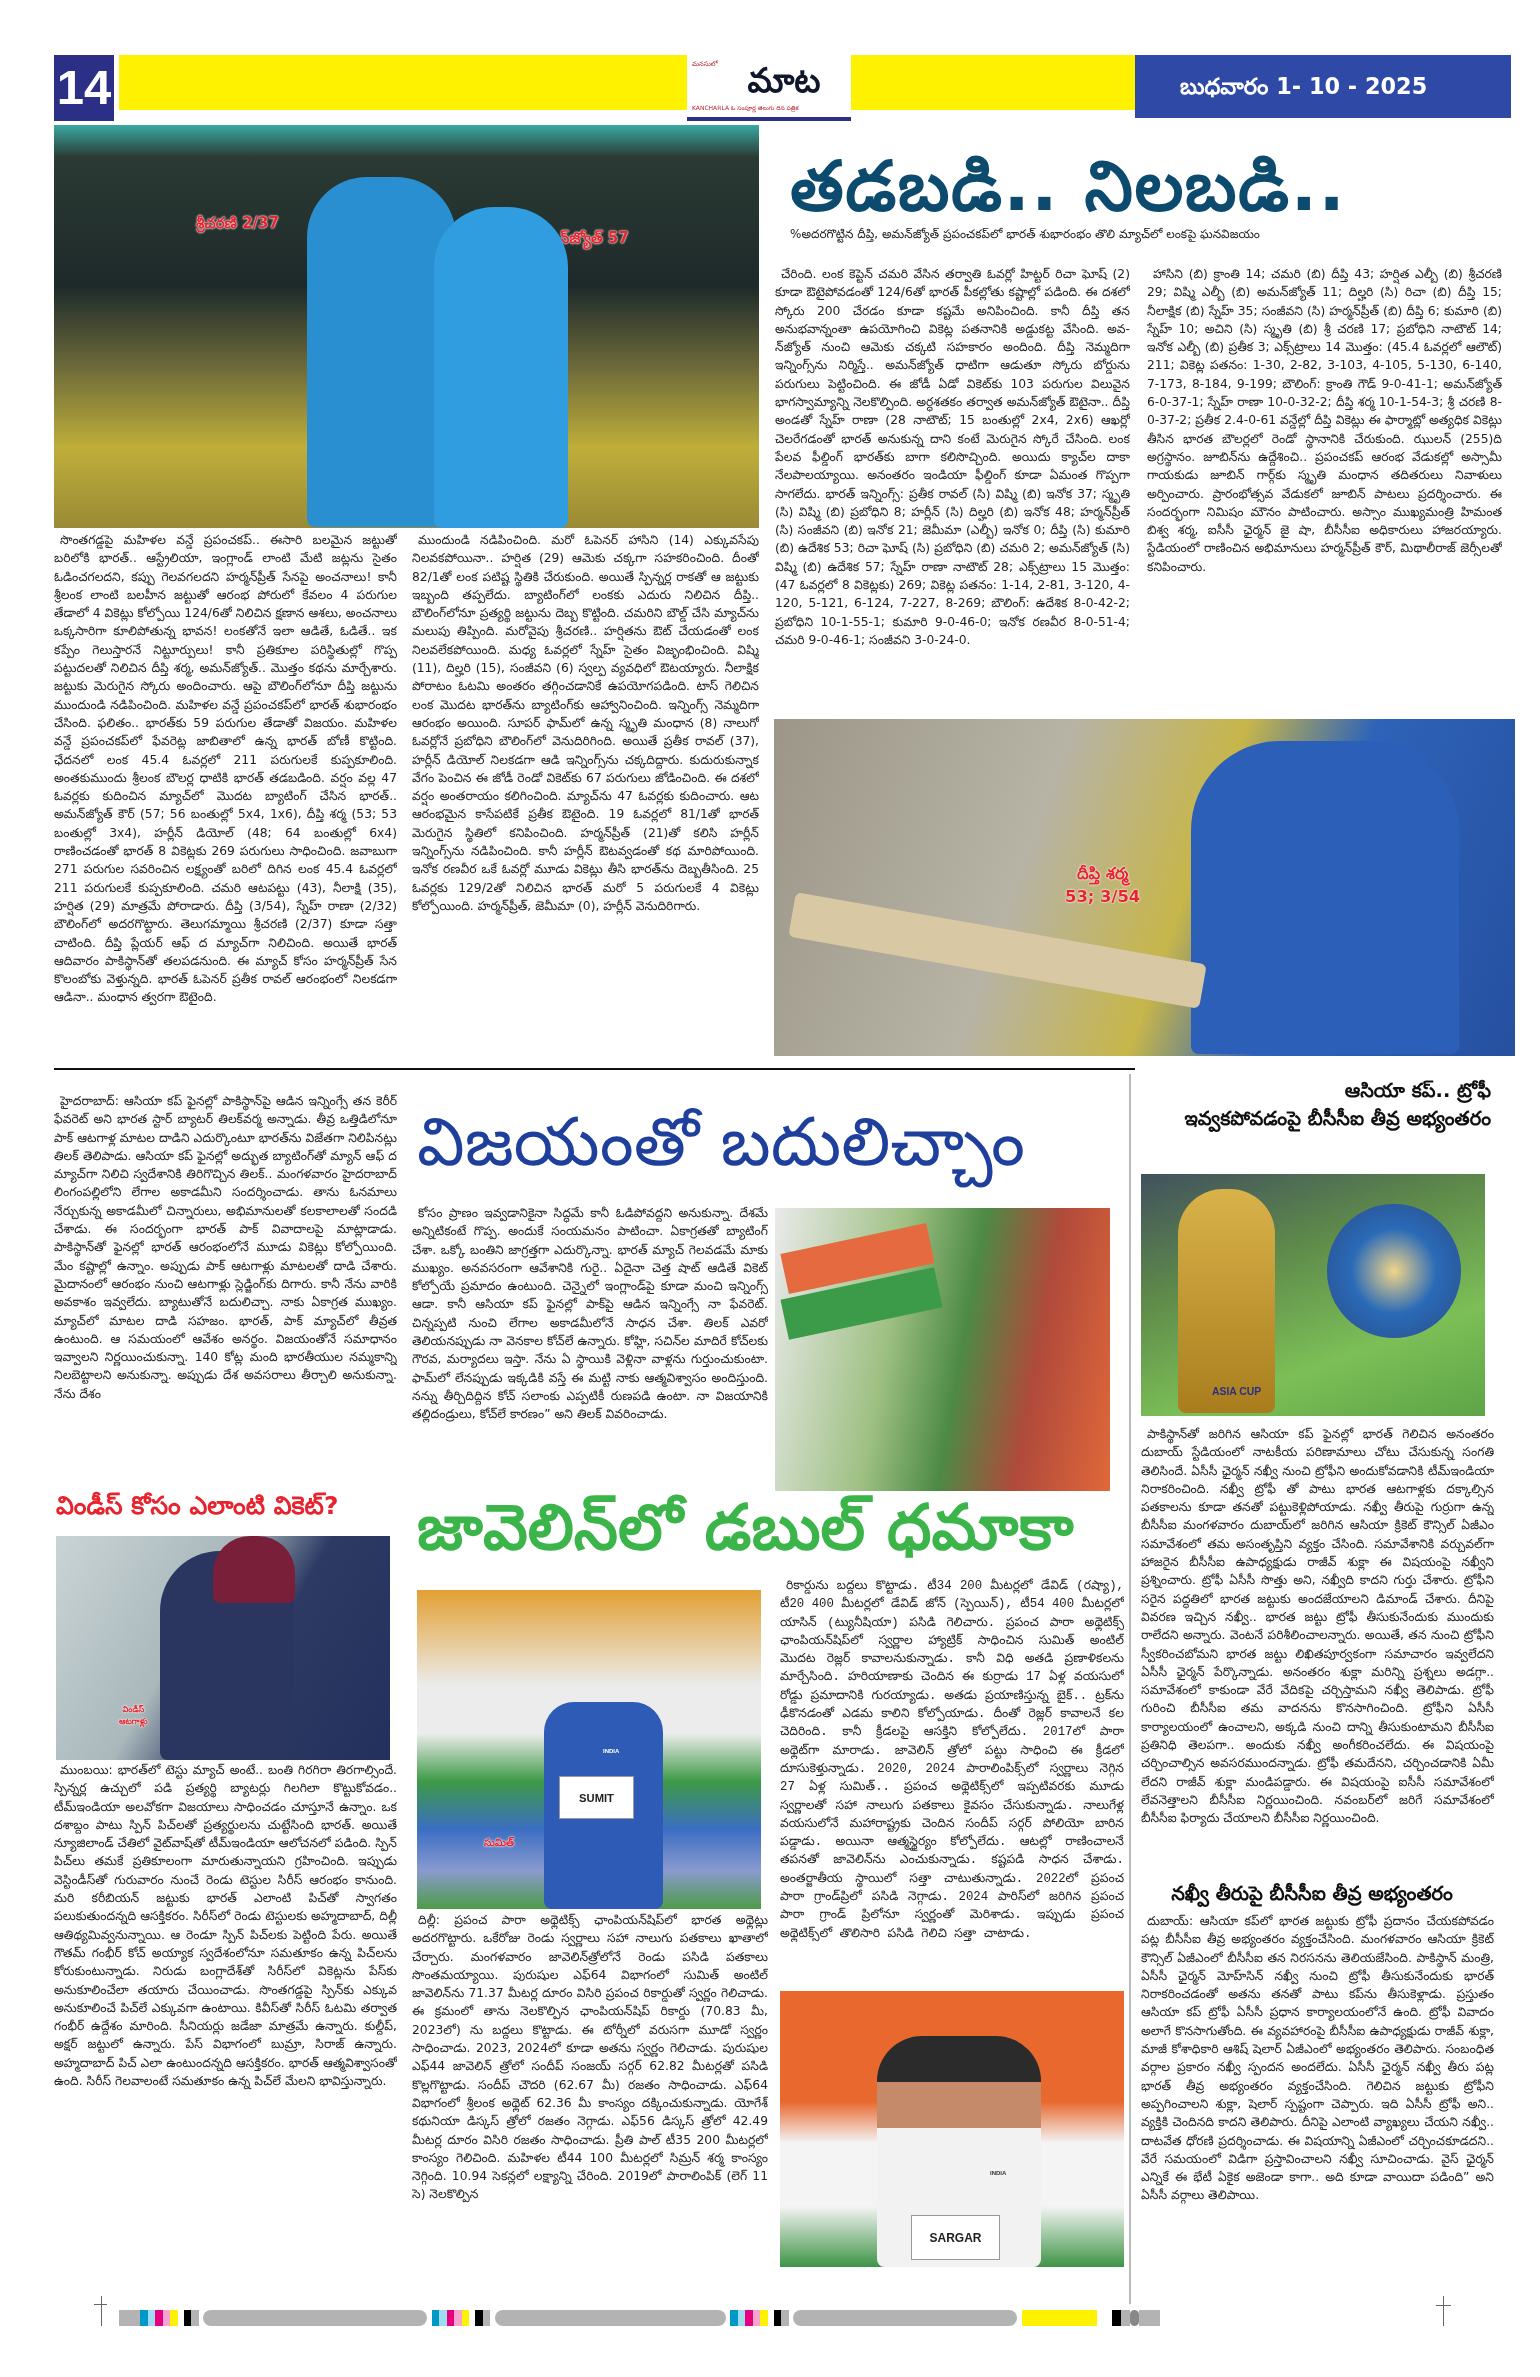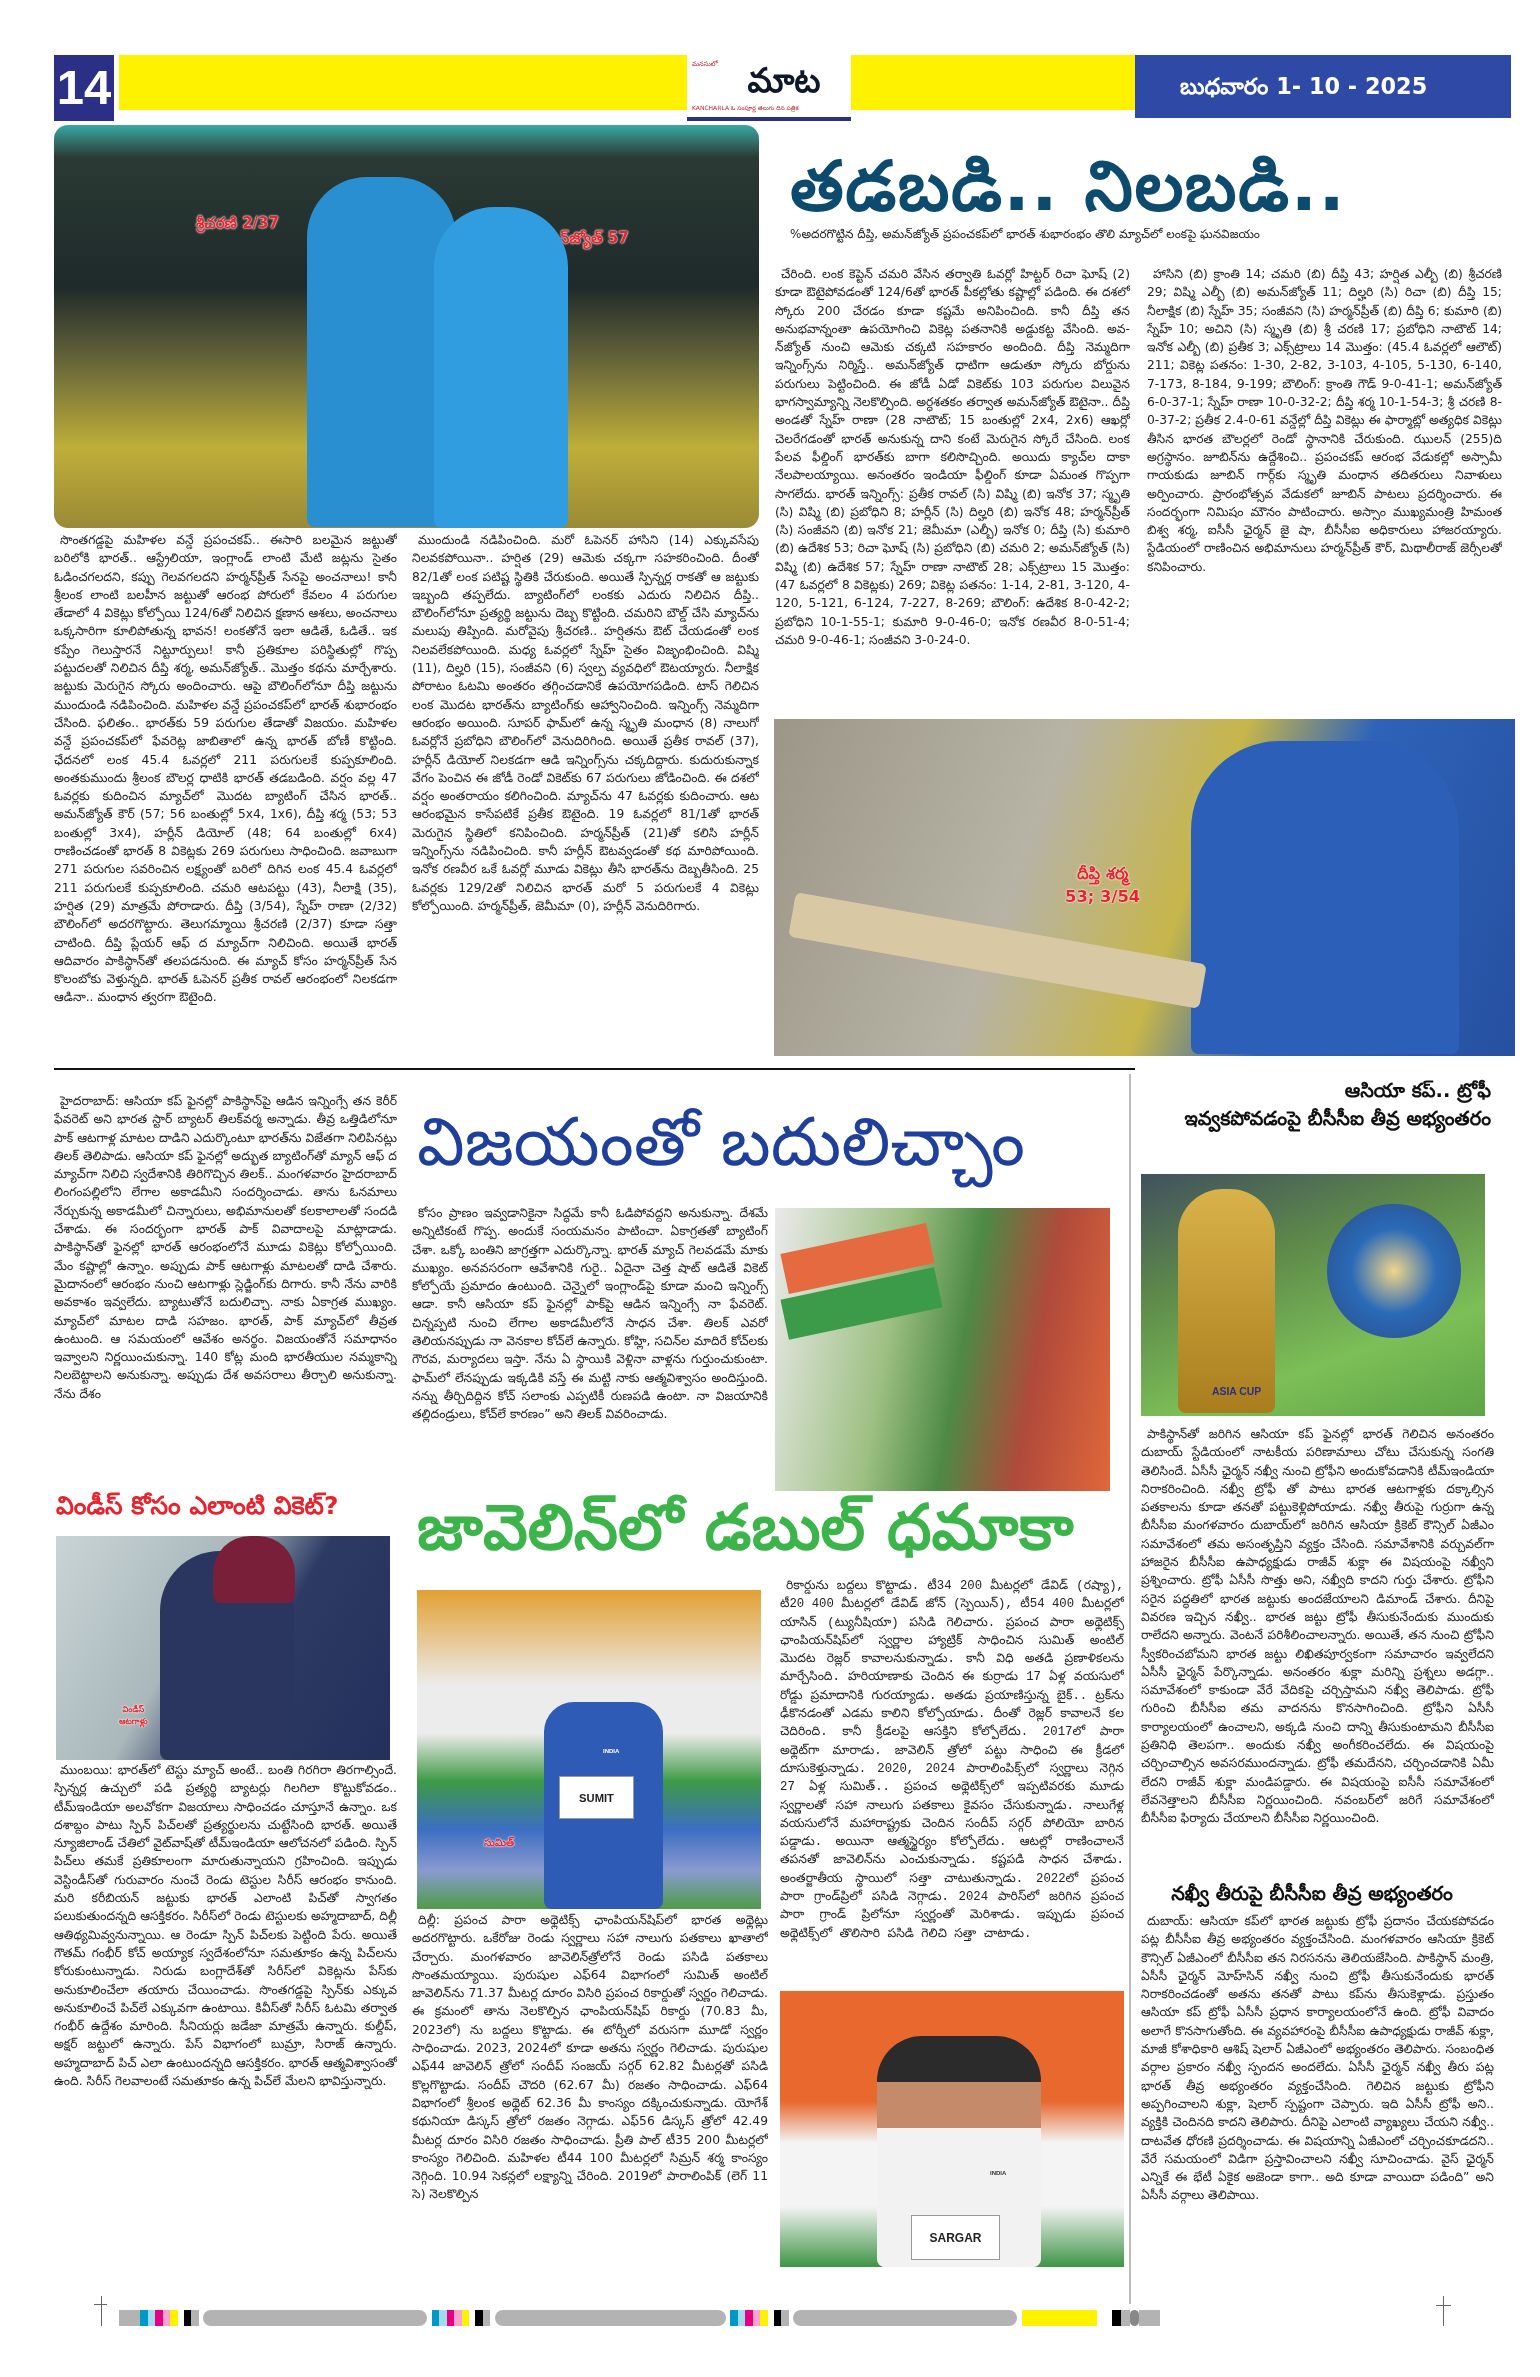--- a/index.html
+++ b/index.html
@@ -14,21 +14,21 @@
   .logo-main { left: 719px; top: 58px; width: 130px; height: 45px; color: #0f172a; font-family: "DejaVu Sans", sans-serif;
     font-size: 34px; font-weight: bold; text-align: center; line-height: 45px; }
   .logo-small { left: 692px; top: 60px; font-size: 6.7px; color: #b8222a; }
   .logo-sub { left: 692px; top: 104px; width: 157px; font-size: 6px; color: #b8222a; white-space: nowrap; }
   .date-box { left: 1135px; top: 55px; width: 376px; height: 63px; background: #2e4aa6; color: #fff; }
   .date-text { left: 1152px; top: 55px; width: 350px; height: 63px; color: #fff; font-size: 22.4px; font-weight: bold; line-height: 63px; margin-left: 28px; }
 
   
   .img { overflow: hidden; }
   .img-women { left: 54px; top: 125px; width: 705px; height: 403px;
-    background: linear-gradient(180deg, #3aa9a3 0%, #2b3a34 8%, #1e2a2a 40%, #6c6a3a 60%, #bfae3a 80%, #9a8a35 100%); border-radius: 14px; }
+    background: linear-gradient(180deg, #3aa9a3 0%, #2b3a34 8%, #1e2a2a 40%, #6c6a3a 60%, #bfae3a 80%, #9a8a35 100%); }
   .img-batter { left: 774px; top: 719px; width: 741px; height: 337px;
     background: linear-gradient(110deg, #9b9688 0%, #b7b3a5 35%, #c7b64a 55%, #2e63b9 70%, #2650a0 100%); }
   .img-tilak { left: 775px; top: 1208px; width: 335px; height: 283px;
     background: linear-gradient(100deg, #eaeaea 0%, #9ec083 35%, #4d8a45 55%, #b04a3b 75%, #e0683a 100%); }
   .img-trophy { left: 1141px; top: 1174px; width: 344px; height: 242px;
     background: linear-gradient(160deg, #41515e 0%, #5e8a4a 35%, #7cbf57 70%, #5ea447 100%); text-align: right; }
   .img-windies { left: 56px; top: 1536px; width: 334px; height: 224px;
     background: linear-gradient(120deg, #c9d4d6 0%, #aab8bb 40%, #2c3a64 60%, #23305b 100%); }
   .img-sumit { left: 417px; top: 1590px; width: 344px; height: 319px;
     background: linear-gradient(180deg, #e3a033 0%, #ececec 30%, #ececec 45%, #3d9a46 60%, #3b6ec2 75%, #8a9ad0 88%, #4e9c47 100%); }

